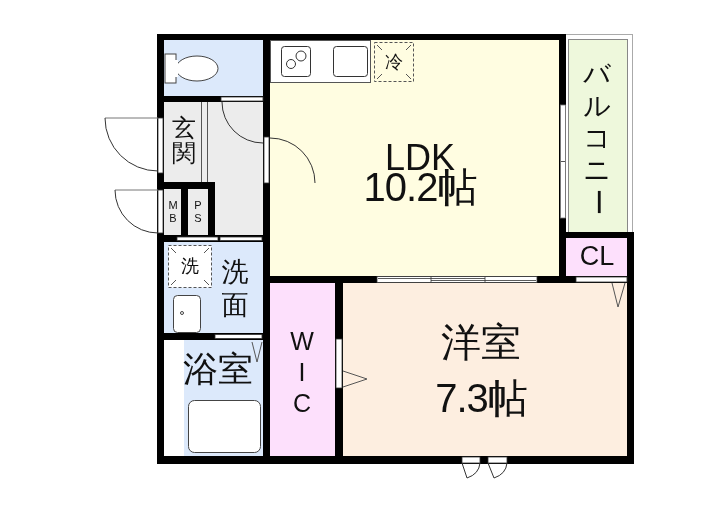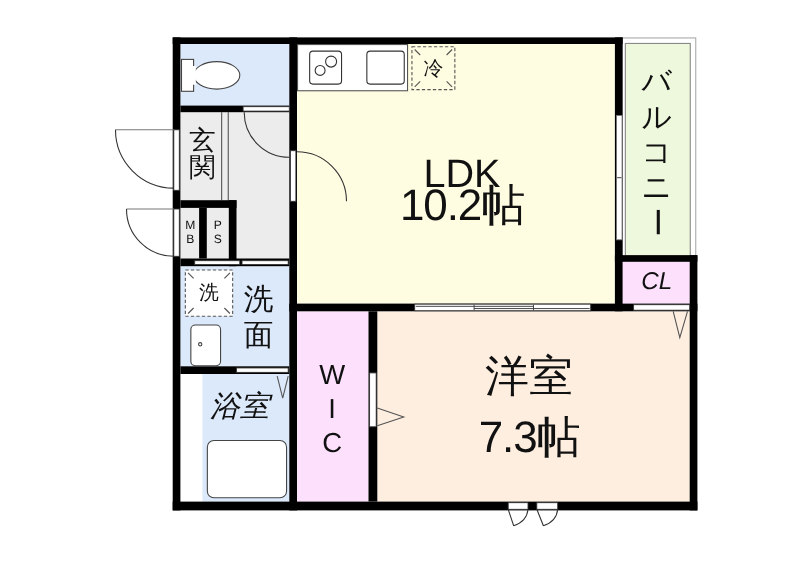--- a/index.html
+++ b/index.html
@@ -136,21 +136,21 @@
 
   <div class="lbl" style="left:391px;top:320px;width:180px;font-size:40px;line-height:44px;">洋室</div>
   <div class="lbl" style="left:391px;top:376px;width:180px;font-size:40px;line-height:44px;letter-spacing:-1px;">7.3帖</div>
 
   <div class="stack" style="left:282px;top:326px;width:40px;font-size:25px;line-height:31px;">
     <div>W</div>
     <div>I</div>
     <div>C</div>
   </div>
 
-  <div class="lbl" style="left:567px;top:241px;width:60px;font-size:22px;line-height:30px;font-style:italic;">CL</div>
+  <div class="lbl" style="left:567px;top:241px;width:60px;font-size:27px;line-height:30px;">CL</div>
 
   <div class="stack" style="left:577px;top:58px;width:40px;font-size:27px;line-height:32px;">
     <div>バ</div>
     <div>ル</div>
     <div>コ</div>
     <div>ニ</div>
     <div><span class="rot">ー</span></div>
   </div>
 
   <div class="stack" style="left:168px;top:115px;width:32px;font-size:24px;line-height:25px;">
@@ -165,17 +165,17 @@
   <div class="stack" style="left:188px;top:199px;width:20px;font-size:11px;line-height:13px;">
     <div>P</div>
     <div>S</div>
   </div>
 
   <div class="stack" style="left:217px;top:256px;width:36px;font-size:27px;line-height:33px;">
     <div>洗</div>
     <div>面</div>
   </div>
 
-  <div class="lbl" style="left:183px;top:354px;width:70px;font-size:27px;line-height:30px;font-style:italic;">浴室</div>
+  <div class="lbl" style="left:183px;top:354px;width:70px;font-size:35px;line-height:30px;">浴室</div>
 
   <div class="lbl" style="left:380px;top:51px;width:28px;font-size:18px;line-height:22px;">冷</div>
   <div class="lbl" style="left:176px;top:255px;width:28px;font-size:18px;line-height:22px;">洗</div>
 </div>
 
 </body></html>

